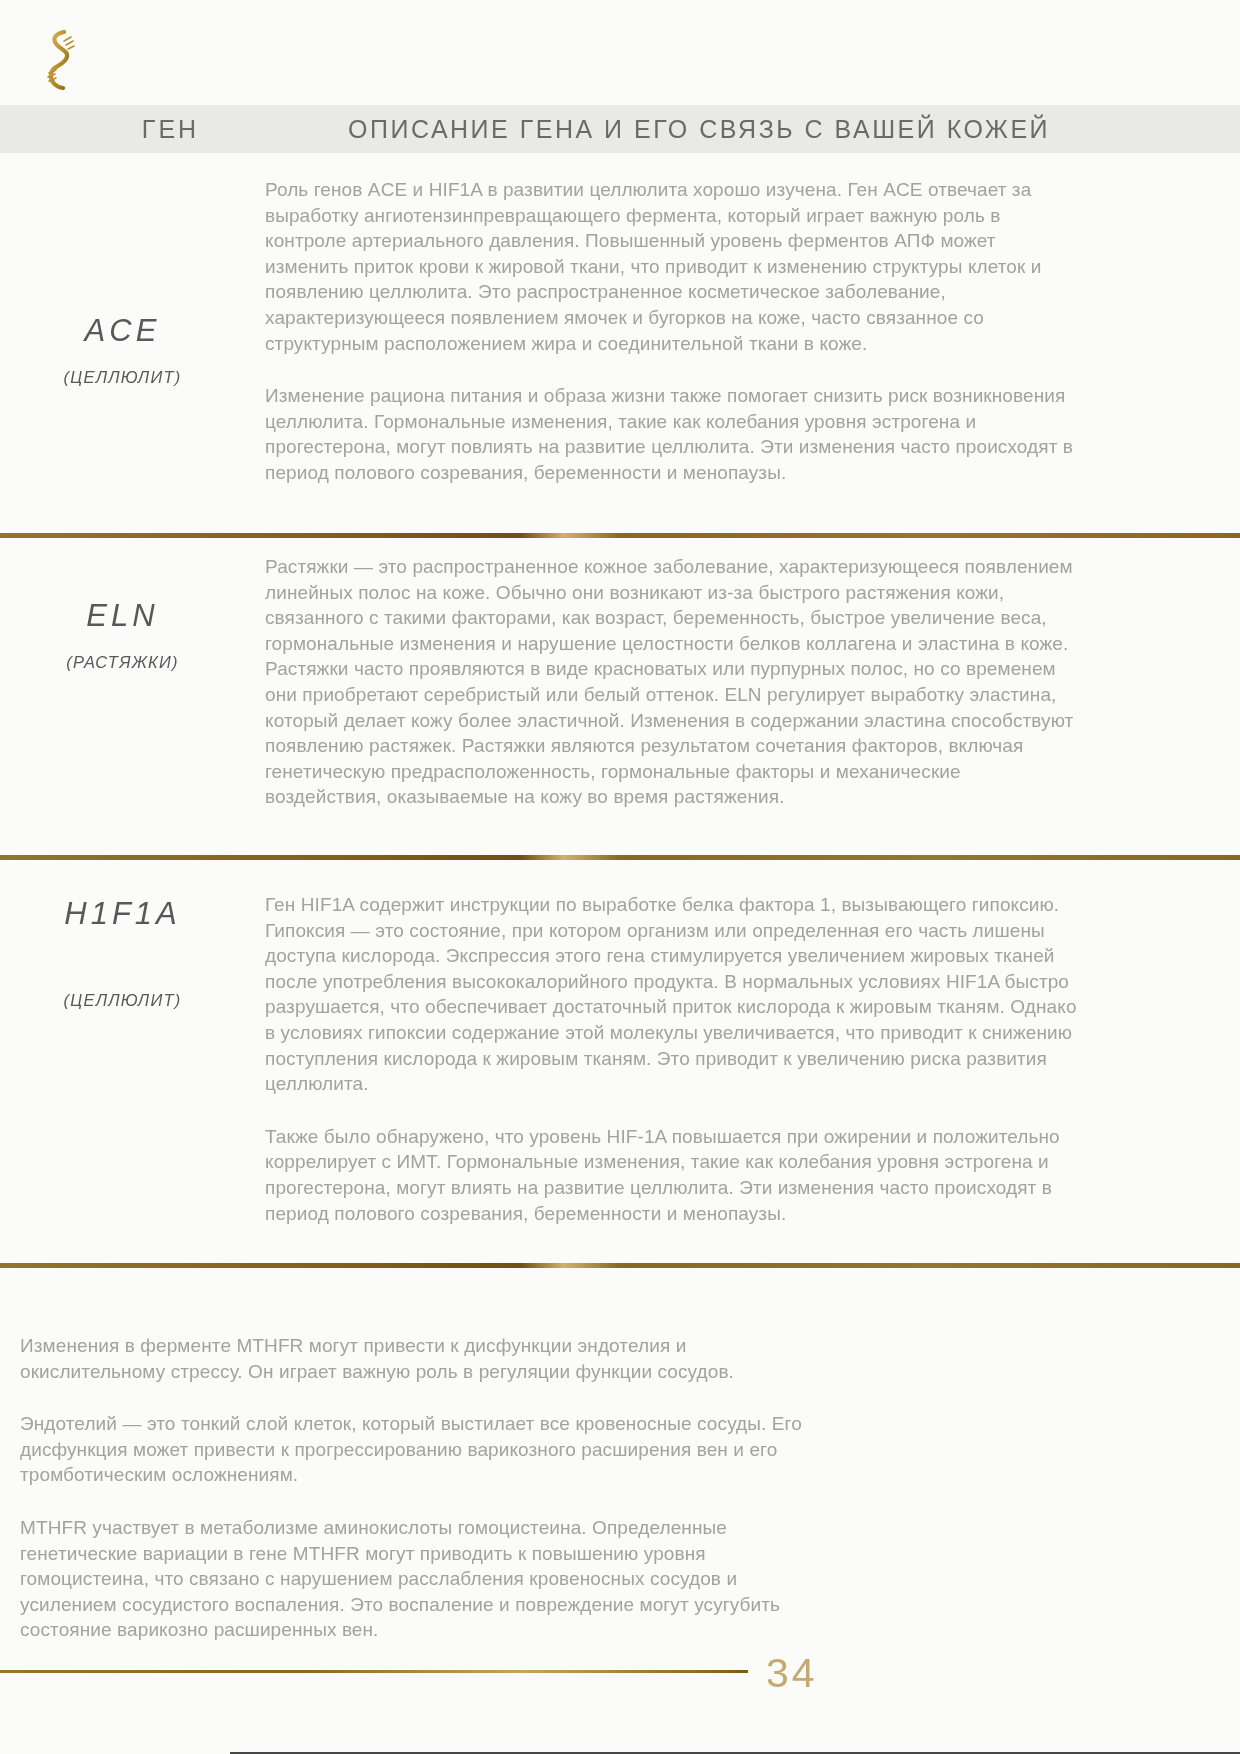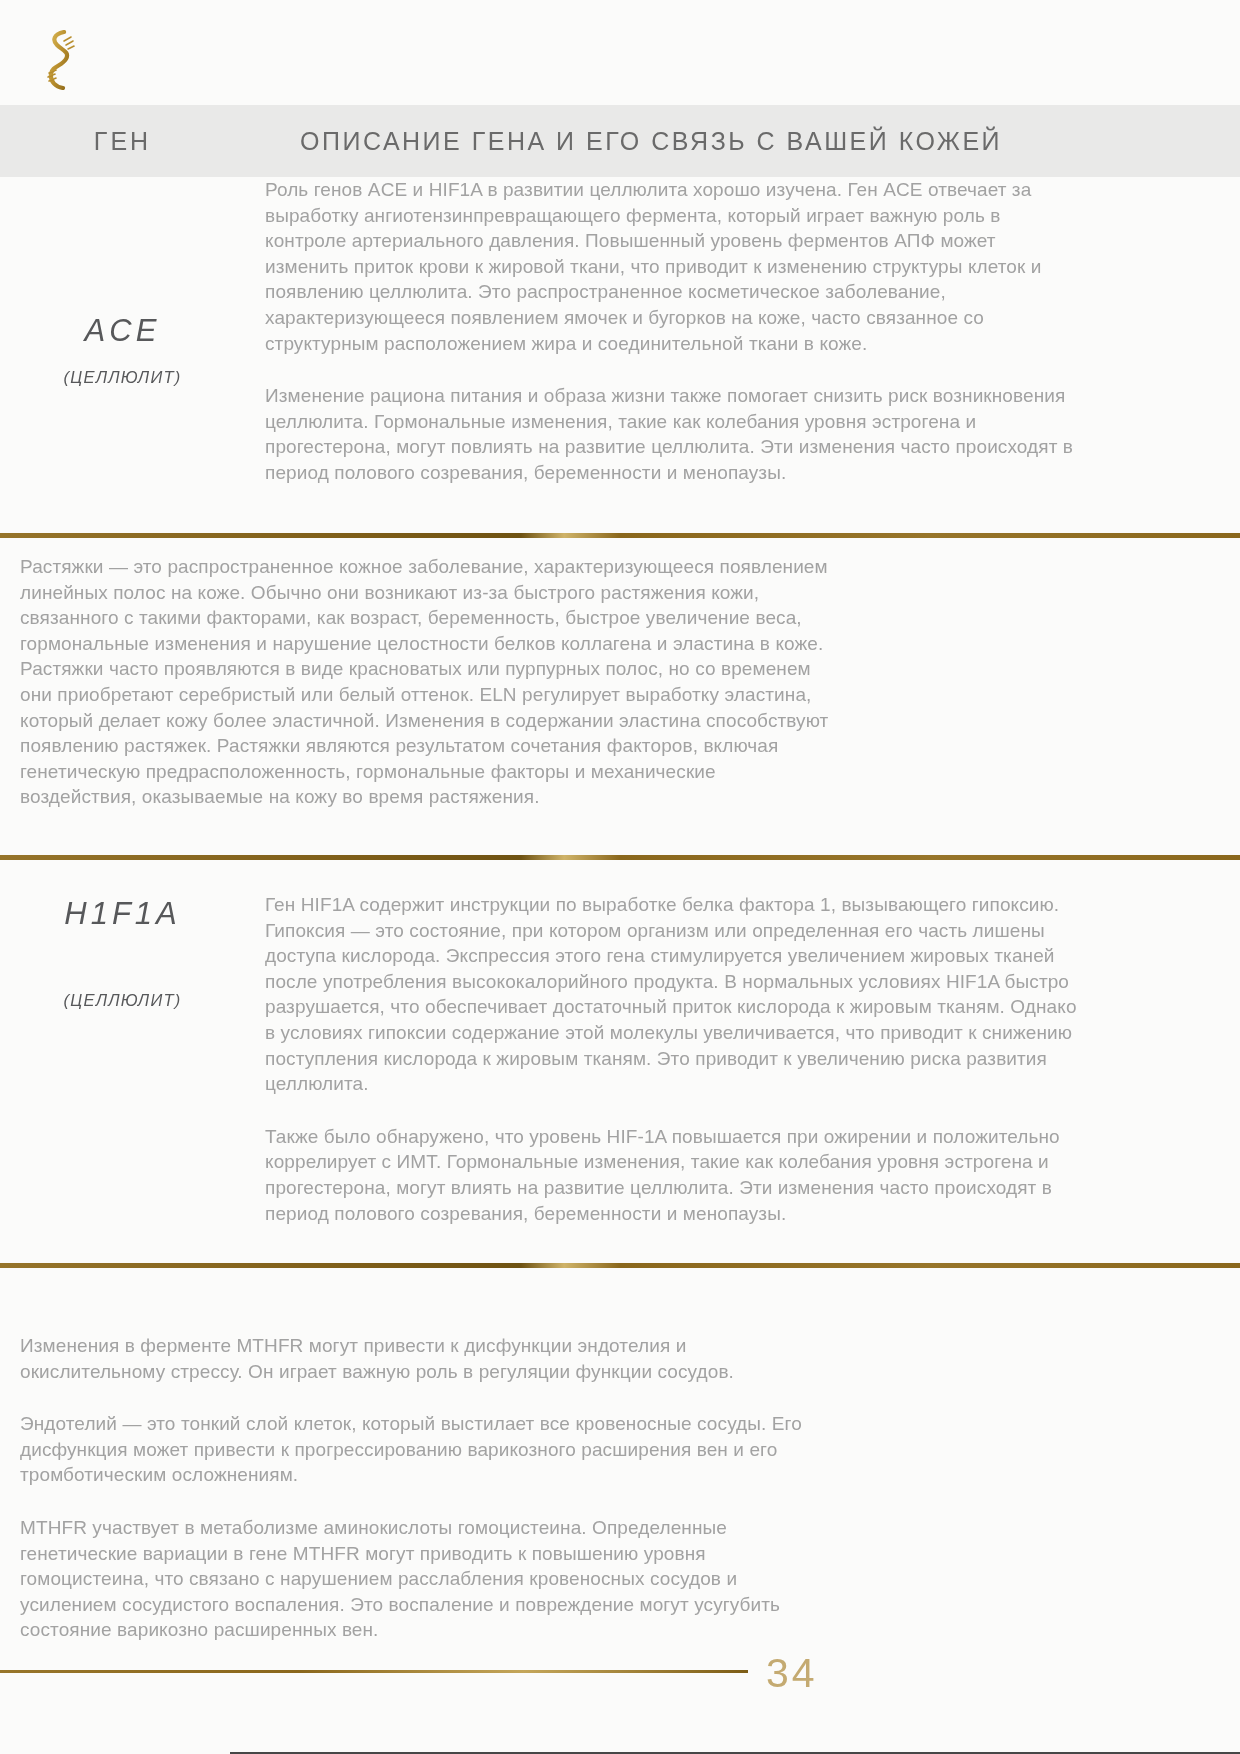--- a/index.html
+++ b/index.html
@@ -7,22 +7,22 @@
     position:relative;
     width:1240px;height:1754px;
     background:#fbfbfa;
     font-family:"Liberation Sans","DejaVu Sans",sans-serif;
     overflow:hidden;
   }
   
   .logo{position:absolute;left:44px;top:30px;width:34px;height:60px;}
   
   .header-band{
-    position:absolute;top:105px;left:0;right:0;height:72px;
-    background:#e9e9e8;display:flex;align-items:center;
+    position:absolute;top:105px;left:0;right:0;height:48px;
+    background:#e9e9e8;display:flex;align-items:center;padding-left:48px;
   }
   .header-gene{
     width:245px;text-align:center;
     font-size:25px;font-weight:300;letter-spacing:3px;color:#6a6a6a;
   }
   .header-desc{
     margin-left:55px;
     font-size:25px;font-weight:300;letter-spacing:2.5px;color:#6a6a6a;
   }
   
@@ -119,20 +119,26 @@
       </div>
       <div class="text-cell">
         <p>Роль генов ACE и HIF1A в развитии целлюлита хорошо изучена. Ген ACE отвечает за выработку ангиотензинпревращающего фермента, который играет важную роль в контроле артериального давления. Повышенный уровень ферментов АПФ может изменить приток крови к жировой ткани, что приводит к изменению структуры клеток и появлению целлюлита. Это распространенное косметическое заболевание, характеризующееся появлением ямочек и бугорков на коже, часто связанное со структурным расположением жира и соединительной ткани в коже.</p>
         <p>Изменение рациона питания и образа жизни также помогает снизить риск возникновения целлюлита. Гормональные изменения, такие как колебания уровня эстрогена и прогестерона, могут повлиять на развитие целлюлита. Эти изменения часто происходят в период полового созревания, беременности и менопаузы.</p>
       </div>
     </div>
 
     <div class="divider"></div>
 
     <div class="gene-row r2">
+      <div class="label-cell">
+        <div class="label-inner">
+          <div class="gene-name">ELN</div>
+          <div class="gene-cond">(РАСТЯЖКИ)</div>
+        </div>
+      </div>
       <div class="text-cell">
         <p>Растяжки — это распространенное кожное заболевание, характеризующееся появлением линейных полос на коже. Обычно они возникают из-за быстрого растяжения кожи, связанного с такими факторами, как возраст, беременность, быстрое увеличение веса, гормональные изменения и нарушение целостности белков коллагена и эластина в коже. Растяжки часто проявляются в виде красноватых или пурпурных полос, но со временем они приобретают серебристый или белый оттенок. ELN регулирует выработку эластина, который делает кожу более эластичной. Изменения в содержании эластина способствуют появлению растяжек. Растяжки являются результатом сочетания факторов, включая генетическую предрасположенность, гормональные факторы и механические воздействия, оказываемые на кожу во время растяжения.</p>
       </div>
     </div>
 
     <div class="divider"></div>
 
     <div class="gene-row r3">
       <div class="label-cell">
         <div class="label-inner">

